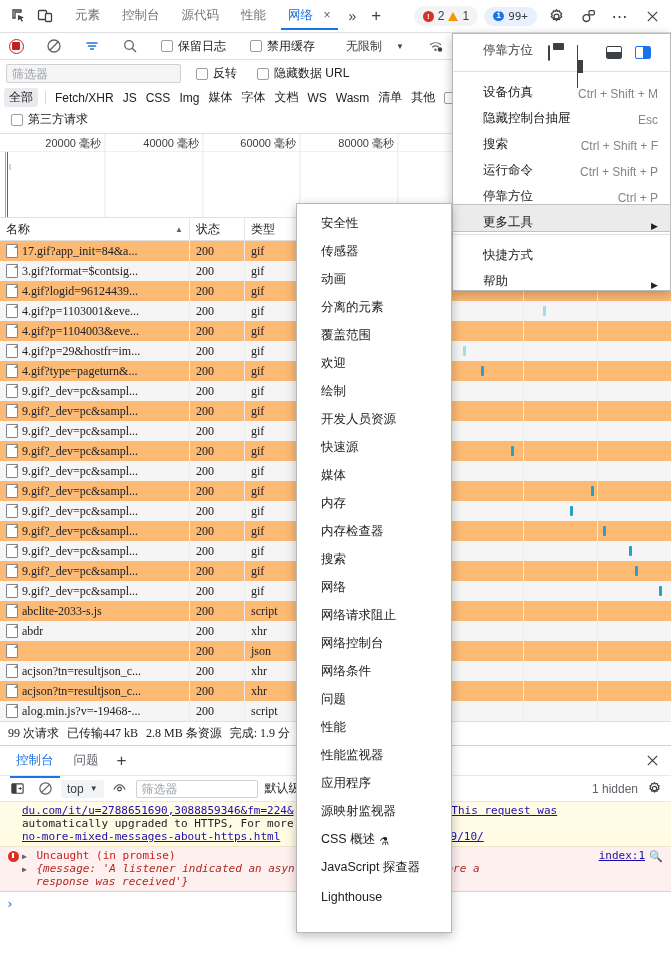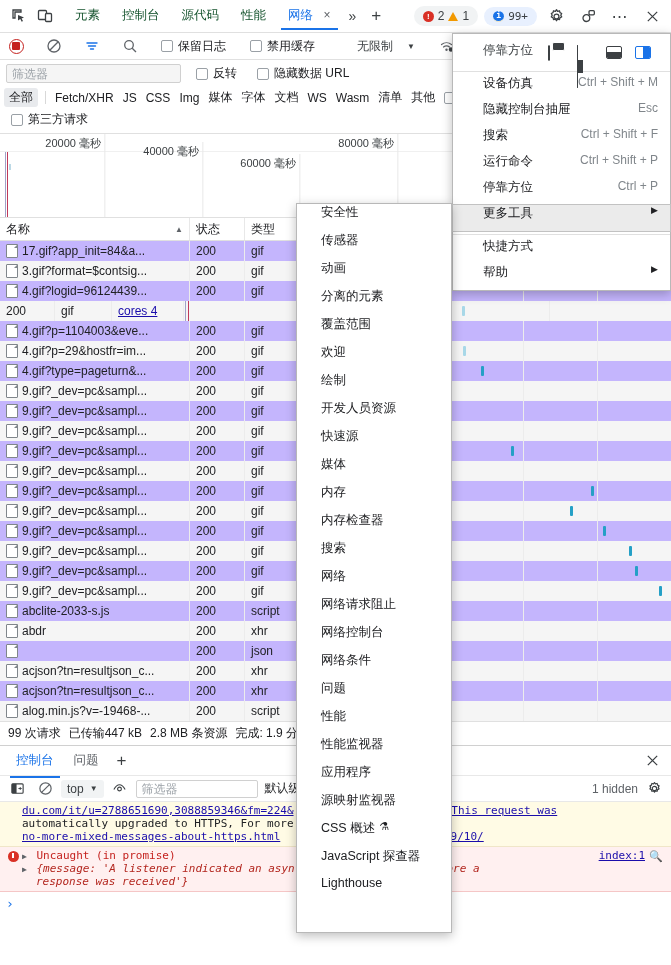--- a/index.html
+++ b/index.html
@@ -21,21 +21,21 @@
     border-bottom: 1px solid #e0e0e0;
     background: #fff;
   }
   .ti {
     width: 26px; height: 26px;
     display: flex; align-items: center; justify-content: center;
     color: #5f6368; flex: none;
   }
   .tabs { display: flex; align-items: center; margin-left: 6px; }
   .tab {
-    padding: 6px 11px 7px; font-size: 12.5px; color: #14532d;
+    padding: 6px 11px 7px; font-size: 12.5px; color: #737373;
     white-space: nowrap; position: relative; line-height: 1;
   }
   .tab.active { color: #1a73e8; }
   .tab.active::after {
     content: ""; position: absolute; left: 4px; right: 4px; bottom: -1px;
     height: 2px; background: #1a73e8;
   }
   .tab .xclose { margin-left: 7px; color: #5f6368; font-size: 12px; }
   .chev { padding: 4px 7px; color: #3c4043; font-size: 14px; }
   .plus { padding: 2px 8px; color: #3c4043; font-size: 17px; font-weight: 300; }
@@ -73,21 +73,21 @@
     width: 15px; height: 15px; border-radius: 50%;
     border: 1.6px solid #c5221f; display: flex;
     align-items: center; justify-content: center;
   }
   .rec-inner { width: 8px; height: 8px; border-radius: 1px; background: #c5221f; }
   .cb { display: flex; align-items: center; gap: 5px; padding: 0 5px; white-space: nowrap; }
   .cbx { width: 12px; height: 12px; border: 1px solid #9aa0a6; border-radius: 2px; background: #fff; flex: none; }
   .cb span { font-size: 12px; color: #202124; }
   .throttle {
     display: flex; align-items: center; gap: 14px;
-    padding: 2px 6px; margin-left: 17px; font-size: 12px; color: #3c4043;
+    padding: 2px 6px; margin-left: 6px; font-size: 12px; color: #3c4043;
   }
   .caret { font-size: 8px; color: #3c4043; }
 
   
   .filterbar { padding: 4px 6px 0; border-bottom: 1px solid #e0e0e0; background: #fff; }
   .frow1 { display: flex; align-items: center; gap: 10px; }
   .finput {
     flex: 0 0 175px; height: 19px; border: 1px solid #d0d0d0;
     background: #f5f5f5; border-radius: 2px; padding: 0 5px;
     font-size: 12px; color: #9aa0a6; line-height: 18px;
@@ -104,21 +104,21 @@
   .ovtick {
     position: absolute; top: 2px; font-size: 11px; color: #3c4043;
     transform: translateX(-100%); padding-right: 4px; white-space: nowrap;
   }
   .ovtick::after {
     content: ""; position: absolute; right: 0; top: -2px; width: 1px; height: 84px; background: #e8e8e8;
   }
   .ovbandline { position: absolute; top: 18px; bottom: 0; width: 1px; }
 
   
-  .tablewrap { position: relative; background: #c4b5fd; }
+  .tablewrap { position: relative; background: #fdba74; font-family: Liberation Serif, serif; }
   .thead { display: flex; height: 23px; border-bottom: 1px solid #e0e0e0; background: #fff; font-size: 12px; }
   .th {
     display: flex; align-items: center; padding: 0 6px;
     border-right: 1px solid #e8e8e8; color: #202124; white-space: nowrap; overflow: hidden;
   }
   .th.name { flex: 0 0 190px; justify-content: space-between; }
   .th.status { flex: 0 0 55px; }
   .th.type { flex: 0 0 57px; }
   .th.init { flex: 0 0 72px; }
   .th.wf { flex: 1 1 auto; }
@@ -190,21 +190,21 @@
   .errdot::after { content: ""; position: absolute; left: 4.5px; top: 2px; width: 2px; height: 5px; background: #fff; }
   .prompt { display: flex; align-items: center; padding: 4px 6px; font-size: 13px; color: #1a73e8; }
 
   
   .menu {
     position: absolute; background: #fff;
     border: 1px solid #b8b8b8; box-shadow: 0 3px 10px rgba(0,0,0,.26);
     z-index: 50; font-size: 12.5px; color: #202124;
   }
   .mitem {
-    display: flex; align-items: flex-start; height: 26px;
+    display: flex; align-items: flex-end; height: 26px;
     padding: 0 12px 0 30px; white-space: nowrap; position: relative;
   }
   .mitem.hl { background: #ebebeb; outline: 1px solid #c2c2c2; }
   .mshort { margin-left: auto; padding-left: 26px; color: #80868b; font-size: 12px; }
   .msub { margin-left: auto; padding-left: 22px; font-size: 9px; color: #202124; }
   .msep { height: 1px; background: #e0e0e0; margin: 3px 0; }
   .dockrow { display: flex; align-items: flex-end; gap: 13px; padding: 8px 16px 9px 30px; }
   .docklbl { font-size: 12.5px; color: #3c4043; margin-right: 2px; }
   .dicon { width: 16px; height: 13px; position: relative; }
   .d-undock { border: 1.7px solid #3c4043; border-radius: 2px; width: 13px; height: 10px; position: relative; }
@@ -367,22 +367,22 @@
       <label class="cb">
         <span class="cbx"></span>
         <span>第三方请求</span>
       </label>
     </div>
   </div>
 
   <div class="overview">
     <div class="ovruler">
       <div class="ovtick" style="left:105px;">20000 毫秒</div>
-      <div class="ovtick" style="left:203px;margin-top:8px;">40000 毫秒</div>
-      <div class="ovtick" style="left:300px;margin-top:20px;">60000 毫秒</div>
+      <div class="ovtick" style="left:203px;">40000 毫秒</div>
+      <div class="ovtick" style="left:300px;">60000 毫秒</div>
       <div class="ovtick" style="left:398px;">80000 毫秒</div>
       <div class="ovtick" style="left:480px;">1000</div>
     </div>
     <div class="ovbandline" style="left:5px;background:#a1a1c8;"></div>
     <div class="ovbandline" style="left:7px;background:#c0395a;"></div>
     <div class="ovbandline" style="left:9px;width:2px;background:#bcd9e6;top:30px;height:6px;"></div>
   </div>
 
   <div class="tablewrap">
     <div class="thead">
@@ -441,20 +441,24 @@
           <div class="cell wf">
             <div class="gridline" style="left: 25%;"></div>
             <div class="gridline" style="left: 50%;"></div>
             <div class="gridline" style="left: 75%;"></div>
             <div class="blueline" style="left: 1px;"></div>
             <div class="redline" style="left: 4px;"></div>
             <div class="wfbar" style="left: 6%;"></div>
           </div>
         </div>
         <div class="row">
+          <div class="cell name">
+            <span class="filei"></span>
+            <span class="nametxt">4.gif?p=1103001&amp;eve...</span>
+          </div>
           <div class="cell status">200</div>
           <div class="cell type">gif</div>
           <div class="cell init">cores 4</div>
           <div class="cell wf">
             <div class="gridline" style="left: 25%;"></div>
             <div class="gridline" style="left: 50%;"></div>
             <div class="gridline" style="left: 75%;"></div>
             <div class="blueline" style="left: 1px;"></div>
             <div class="redline" style="left: 4px;"></div>
             <div class="wfbar pale" style="left: 57%;"></div>

